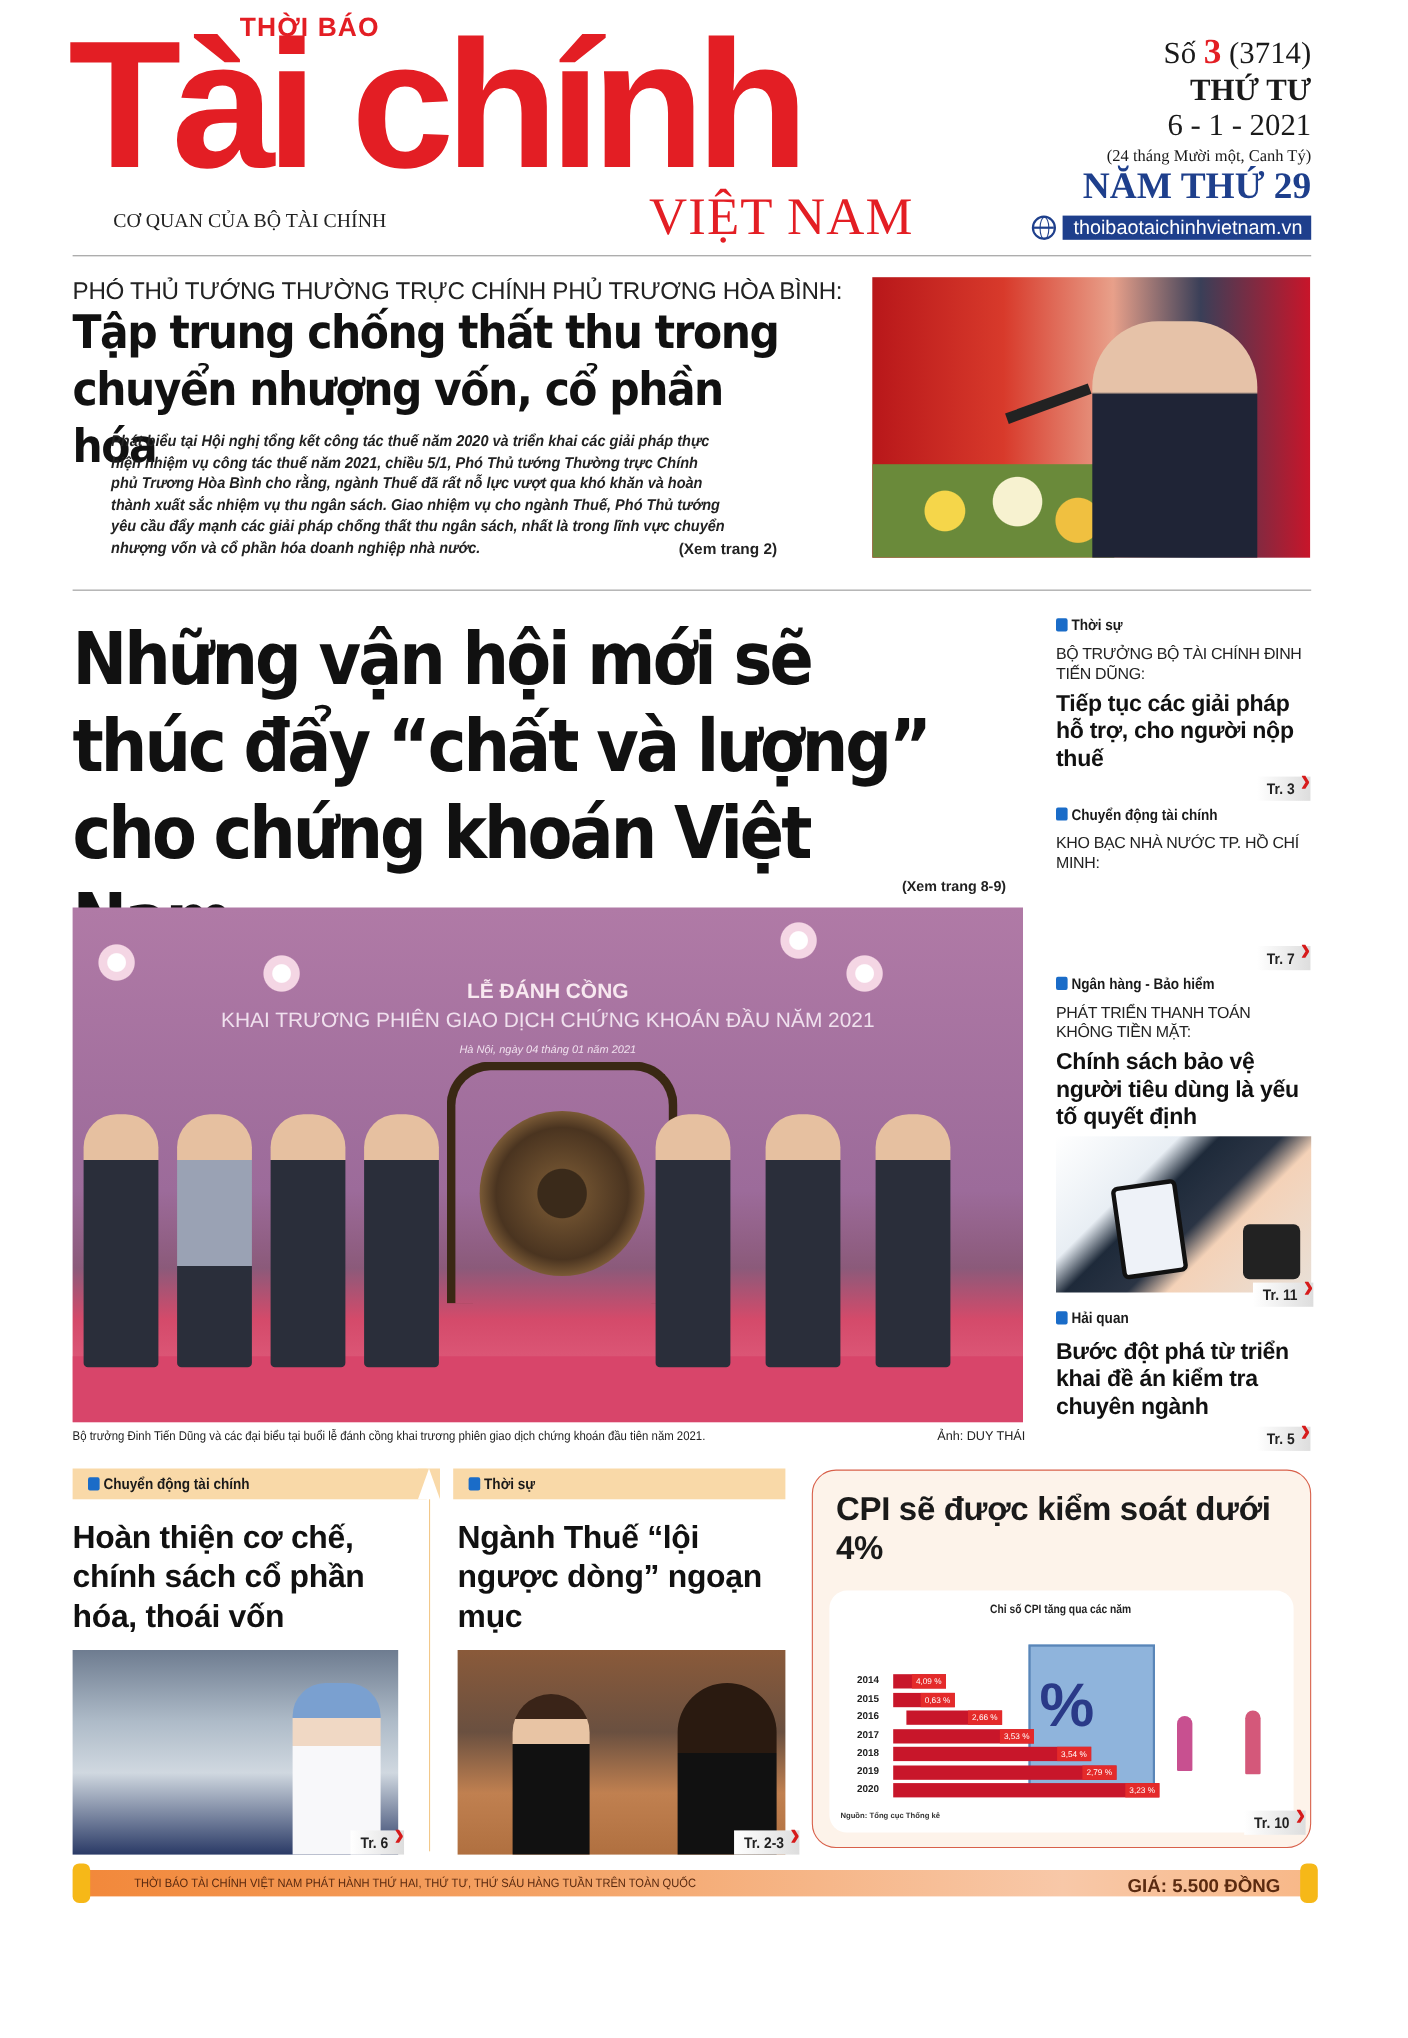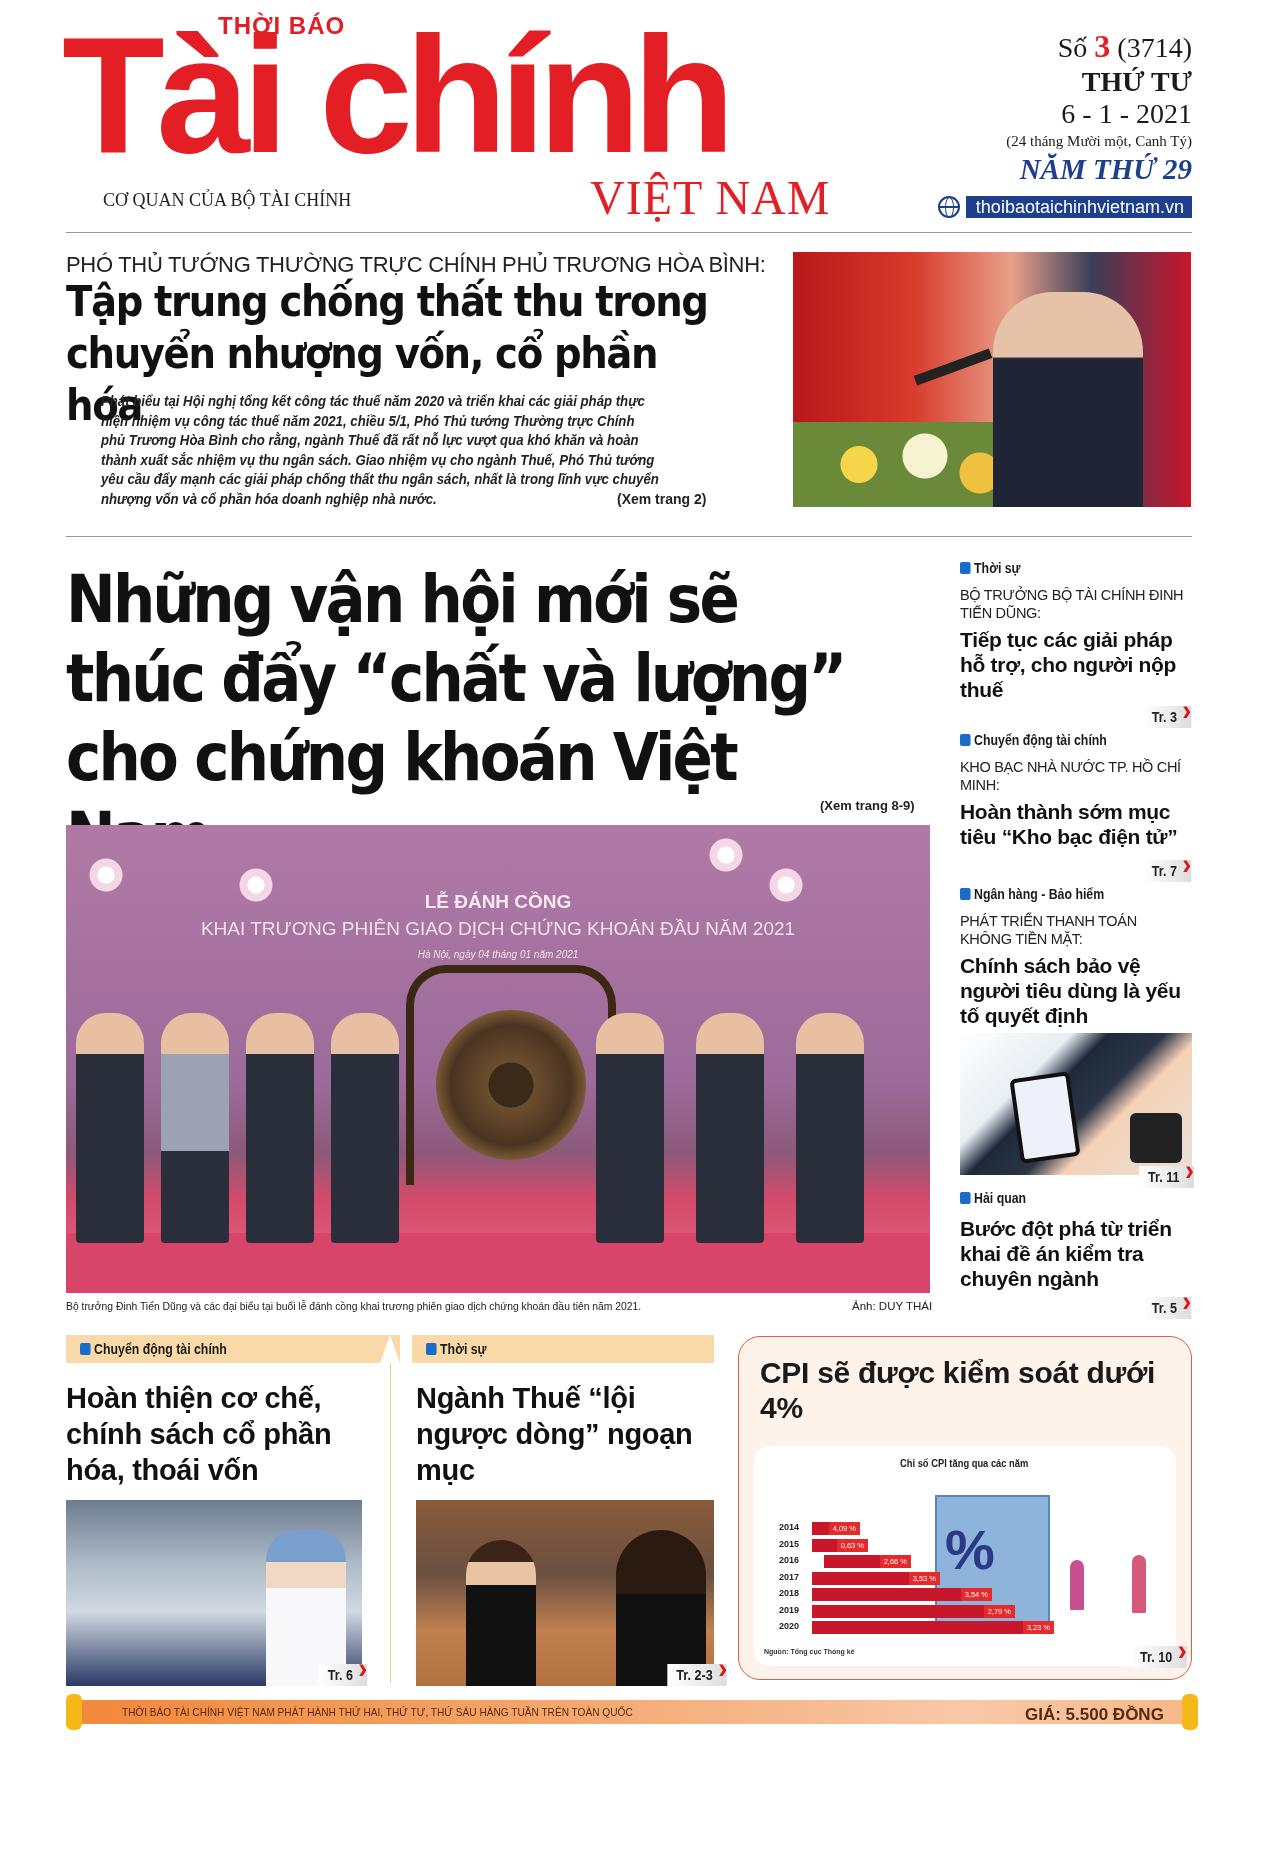--- a/index.html
+++ b/index.html
@@ -11,21 +11,21 @@
   .logo-main { left: 62px; top: 10px; font-family: "Liberation Sans", sans-serif; font-weight: 900; font-size: 165px; line-height: 170px; color: #e31e24; letter-spacing: -8px; transform: scaleX(1.02); transform-origin: left; }
   .logo-vn { left: 590px; top: 170px; font-family: "Liberation Serif", serif; font-size: 48px; color: #e31e24; letter-spacing: 1px; }
   .logo-org { left: 103px; top: 190px; font-family: "Liberation Serif", serif; font-size: 18px; color: #222; }
 
   .issue { right: 88px; top: 28px; text-align: right; font-family: "Liberation Serif", serif; color: #1a1a1a; }
   .issue .num { font-size: 28px; line-height: 36px; }
   .issue .num b { color: #e31e24; font-size: 32px; }
   .issue .dow { font-size: 28px; font-weight: bold; line-height: 32px; }
   .issue .date { font-size: 28px; line-height: 32px; }
   .issue .lunar { font-size: 15px; line-height: 22px; }
-  .issue .year { font-size: 29px; font-weight: bold; color: #1e3f8c; line-height: 34px; font-style: italic; }
+  .issue .year { font-size: 34px; font-weight: bold; color: #1e3f8c; line-height: 34px; }
   .website { right: 88px; top: 196px; height: 22px; background: #1e3f8c; color: #fff; font-size: 18px; padding: 0 8px 0 10px; line-height: 22px; }
   .globe { right: 320px; top: 196px; width: 22px; height: 22px; border: 2px solid #1e3f8c; border-radius: 50%; background: #fff; }
   .globe::before { content: ""; position: absolute; left: 5px; top: -1px; width: 7px; height: 19px; border: 1.5px solid #1e3f8c; border-radius: 50%; }
   .globe::after { content: ""; position: absolute; left: 0; top: 8px; width: 18px; height: 1.5px; background: #1e3f8c; }
 
   .rule { height: 1px; background: #999; }
 
   
   .kicker1 { left: 66px; top: 252px; font-size: 22px; color: #222; letter-spacing: -0.3px; }
   .head1 { left: 66px; top: 276px; width: 720px; font-family: "DejaVu Sans", sans-serif; font-weight: bold; font-size: 42px; line-height: 52px; color: #111; letter-spacing: -1.5px; transform: scaleX(0.92); transform-origin: left; }
@@ -165,21 +165,20 @@
   <div class="side-head">Tiếp tục các giải pháp hỗ trợ, cho người nộp thuế</div>
 </div>
 <div class="tr-tag" style="left:1140px; top:706px;">Tr. 3</div>
 
 <div class="abs side-item" style="top:732px;">
   <div class="cat">
       <span class="sq"></span>
       <span>Chuyển động tài chính</span>
     </div>
   <div class="side-kicker">KHO BẠC NHÀ NƯỚC TP. HỒ CHÍ MINH:</div>
-  <div class="side-head">Hoàn thành sớm mục tiêu “Kho bạc điện tử”</div>
 </div>
 <div class="tr-tag" style="left:1140px; top:860px;">Tr. 7</div>
 
 <div class="abs side-item" style="top:886px;">
   <div class="cat">
       <span class="sq"></span>
       <span>Ngân hàng - Bảo hiểm</span>
     </div>
   <div class="side-kicker">PHÁT TRIỂN THANH TOÁN KHÔNG TIỀN MẶT:</div>
   <div class="side-head">Chính sách bảo vệ người tiêu dùng là yếu tố quyết định</div>

